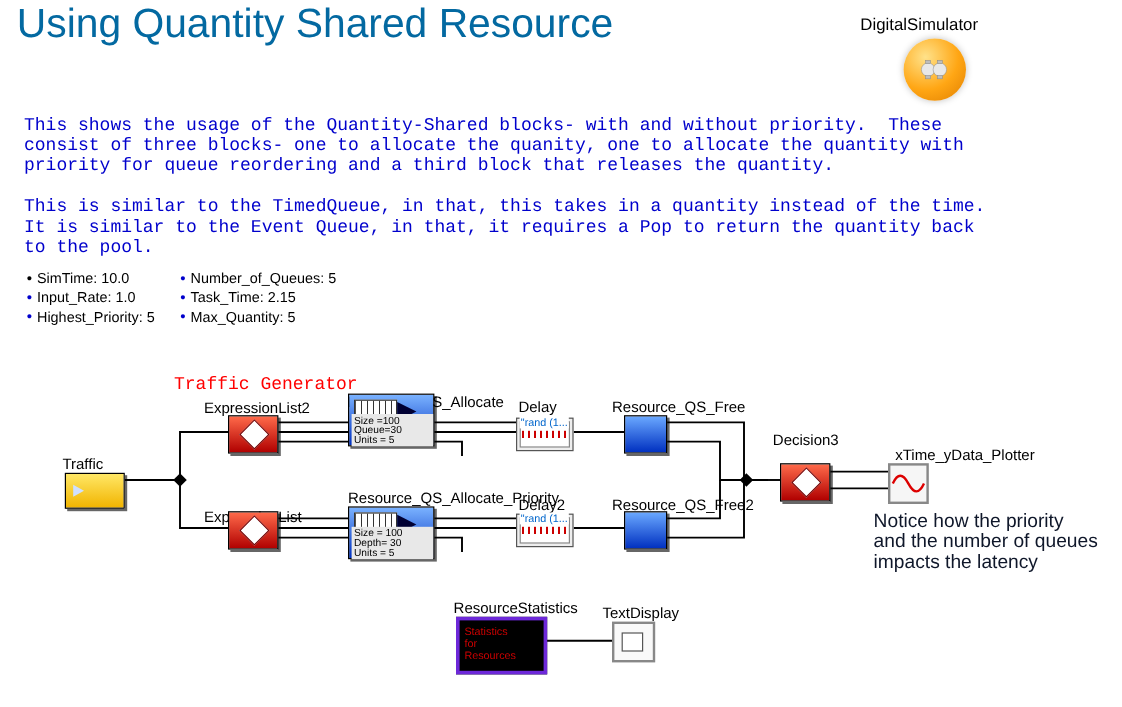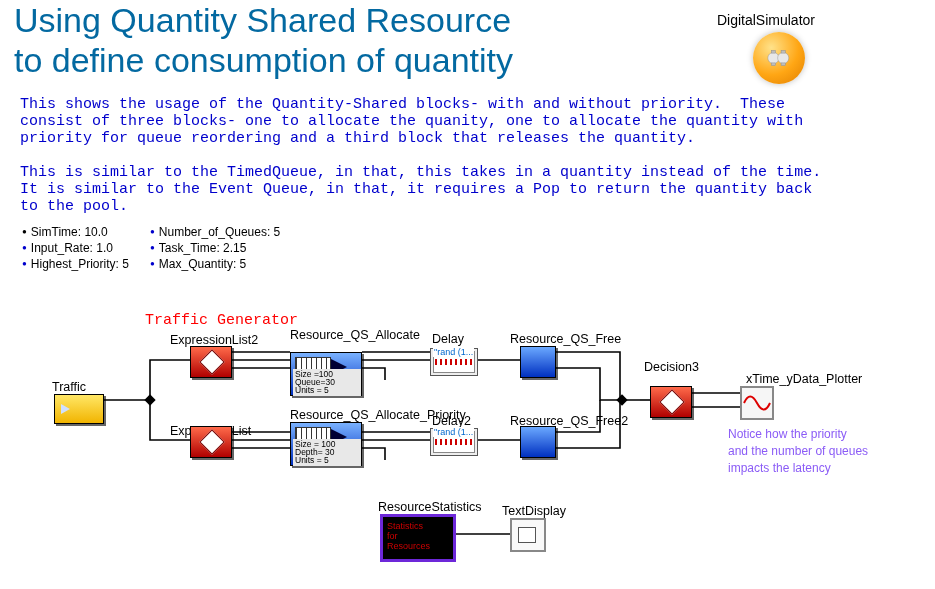--- a/index.html
+++ b/index.html
@@ -9,21 +9,21 @@
   .params{position:absolute;left:22px;top:224px;font-size:12px;color:#000}
   .param-col{position:absolute;top:0}
   .param-row{white-space:nowrap;line-height:16px}
   .dot-black::before{content:"\25CF";color:#000;margin-right:4px;font-size:8px;vertical-align:2px}
   .dot-blue::before{content:"\25CF";color:#00c;margin-right:4px;font-size:8px;vertical-align:2px}
   .brand-lbl{position:absolute;right:120px;top:12px;font-size:14px;color:#000}
   .brand-orb{position:absolute;right:130px;top:32px;width:52px;height:52px;border-radius:50%;background:radial-gradient(circle at 35% 30%,#ffe28a 0%,#ffa614 55%,#e07e00 100%);box-shadow:0 0 6px rgba(0,0,0,.25);display:flex;align-items:center;justify-content:center}
   .brand-orb svg{width:28px;height:20px}
   .sec-title{position:absolute;color:#ff0000;font-size:15px;font-family:Liberation Mono, monospace}
   .blk-lbl{position:absolute;font-size:12.5px;color:#000;white-space:nowrap}
-  .note{position:absolute;color:#8b5cf6;font-size:12px;line-height:17px}
+  .note{position:absolute;color:#0f172a;font-size:16px;line-height:17px}
   
   .block{position:absolute;width:40px;height:30px;border:1px solid #000}
   .shadow{box-shadow:2px 2px 0 rgba(0,0,0,.6)}
   
   .b-traffic{background:linear-gradient(#ffe766,#f1b400);width:48px;height:28px}
   .b-traffic::after{content:"";position:absolute;left:6px;top:9px;border-left:9px solid #cfe0ff;border-top:5px solid transparent;border-bottom:5px solid transparent}
   
   .b-red{background:linear-gradient(#ff6a4a,#b00000);width:40px;height:30px}
   .b-red .diamond{position:absolute;left:12px;top:6px;width:16px;height:16px;transform:rotate(45deg);background:#fff;border:1px solid #700}
   
@@ -53,21 +53,20 @@
   
   svg.wires{position:absolute;left:0;top:0;width:935px;height:589px;pointer-events:none}
   svg.wires path{stroke:#000;stroke-width:1.6;fill:none}
 </style>
 </head>
 <body>
 <div class="canvas">
 
 <div class="title">
   <span>Using Quantity Shared Resource</span><br>
-  <span>to define consumption of quantity</span>
 </div>
 
 <div class="brand-lbl">DigitalSimulator</div>
 <div class="brand-orb">
   <svg viewBox="0 0 40 28">
         <g fill="#e8e8e8" stroke="#888" stroke-width=".6">
     <circle cx="12" cy="14" r="8"></circle>
           <circle cx="26" cy="14" r="8"></circle>
     <g fill="#bdbdbd">
             <rect x="9" y="3" width="6" height="4"></rect>
@@ -153,21 +152,21 @@
 <div class="block b-red shadow" style="left:190px;top:346px">
       <div class="diamond"></div>
     </div>
 
 <div class="blk-lbl" style="left:170px;top:424px">ExpressionList</div>
 <div class="block b-red shadow" style="left:190px;top:426px">
       <div class="diamond"></div>
     </div>
 
 <div class="blk-lbl" style="left:290px;top:328px">Resource_QS_Allocate</div>
-<div class="b-alloc shadow" style="left:290px;top:352px">
+<div class="b-alloc shadow" style="left:290px;top:328px">
   <div class="tank"></div>
       <div class="arrow"></div>
   <div class="txt">Size =100
 Queue=30
 Units = 5</div>
 </div>
 
 <div class="blk-lbl" style="left:290px;top:408px">Resource_QS_Allocate_Priority</div>
 <div class="b-alloc shadow" style="left:290px;top:422px">
   <div class="tank"></div>

